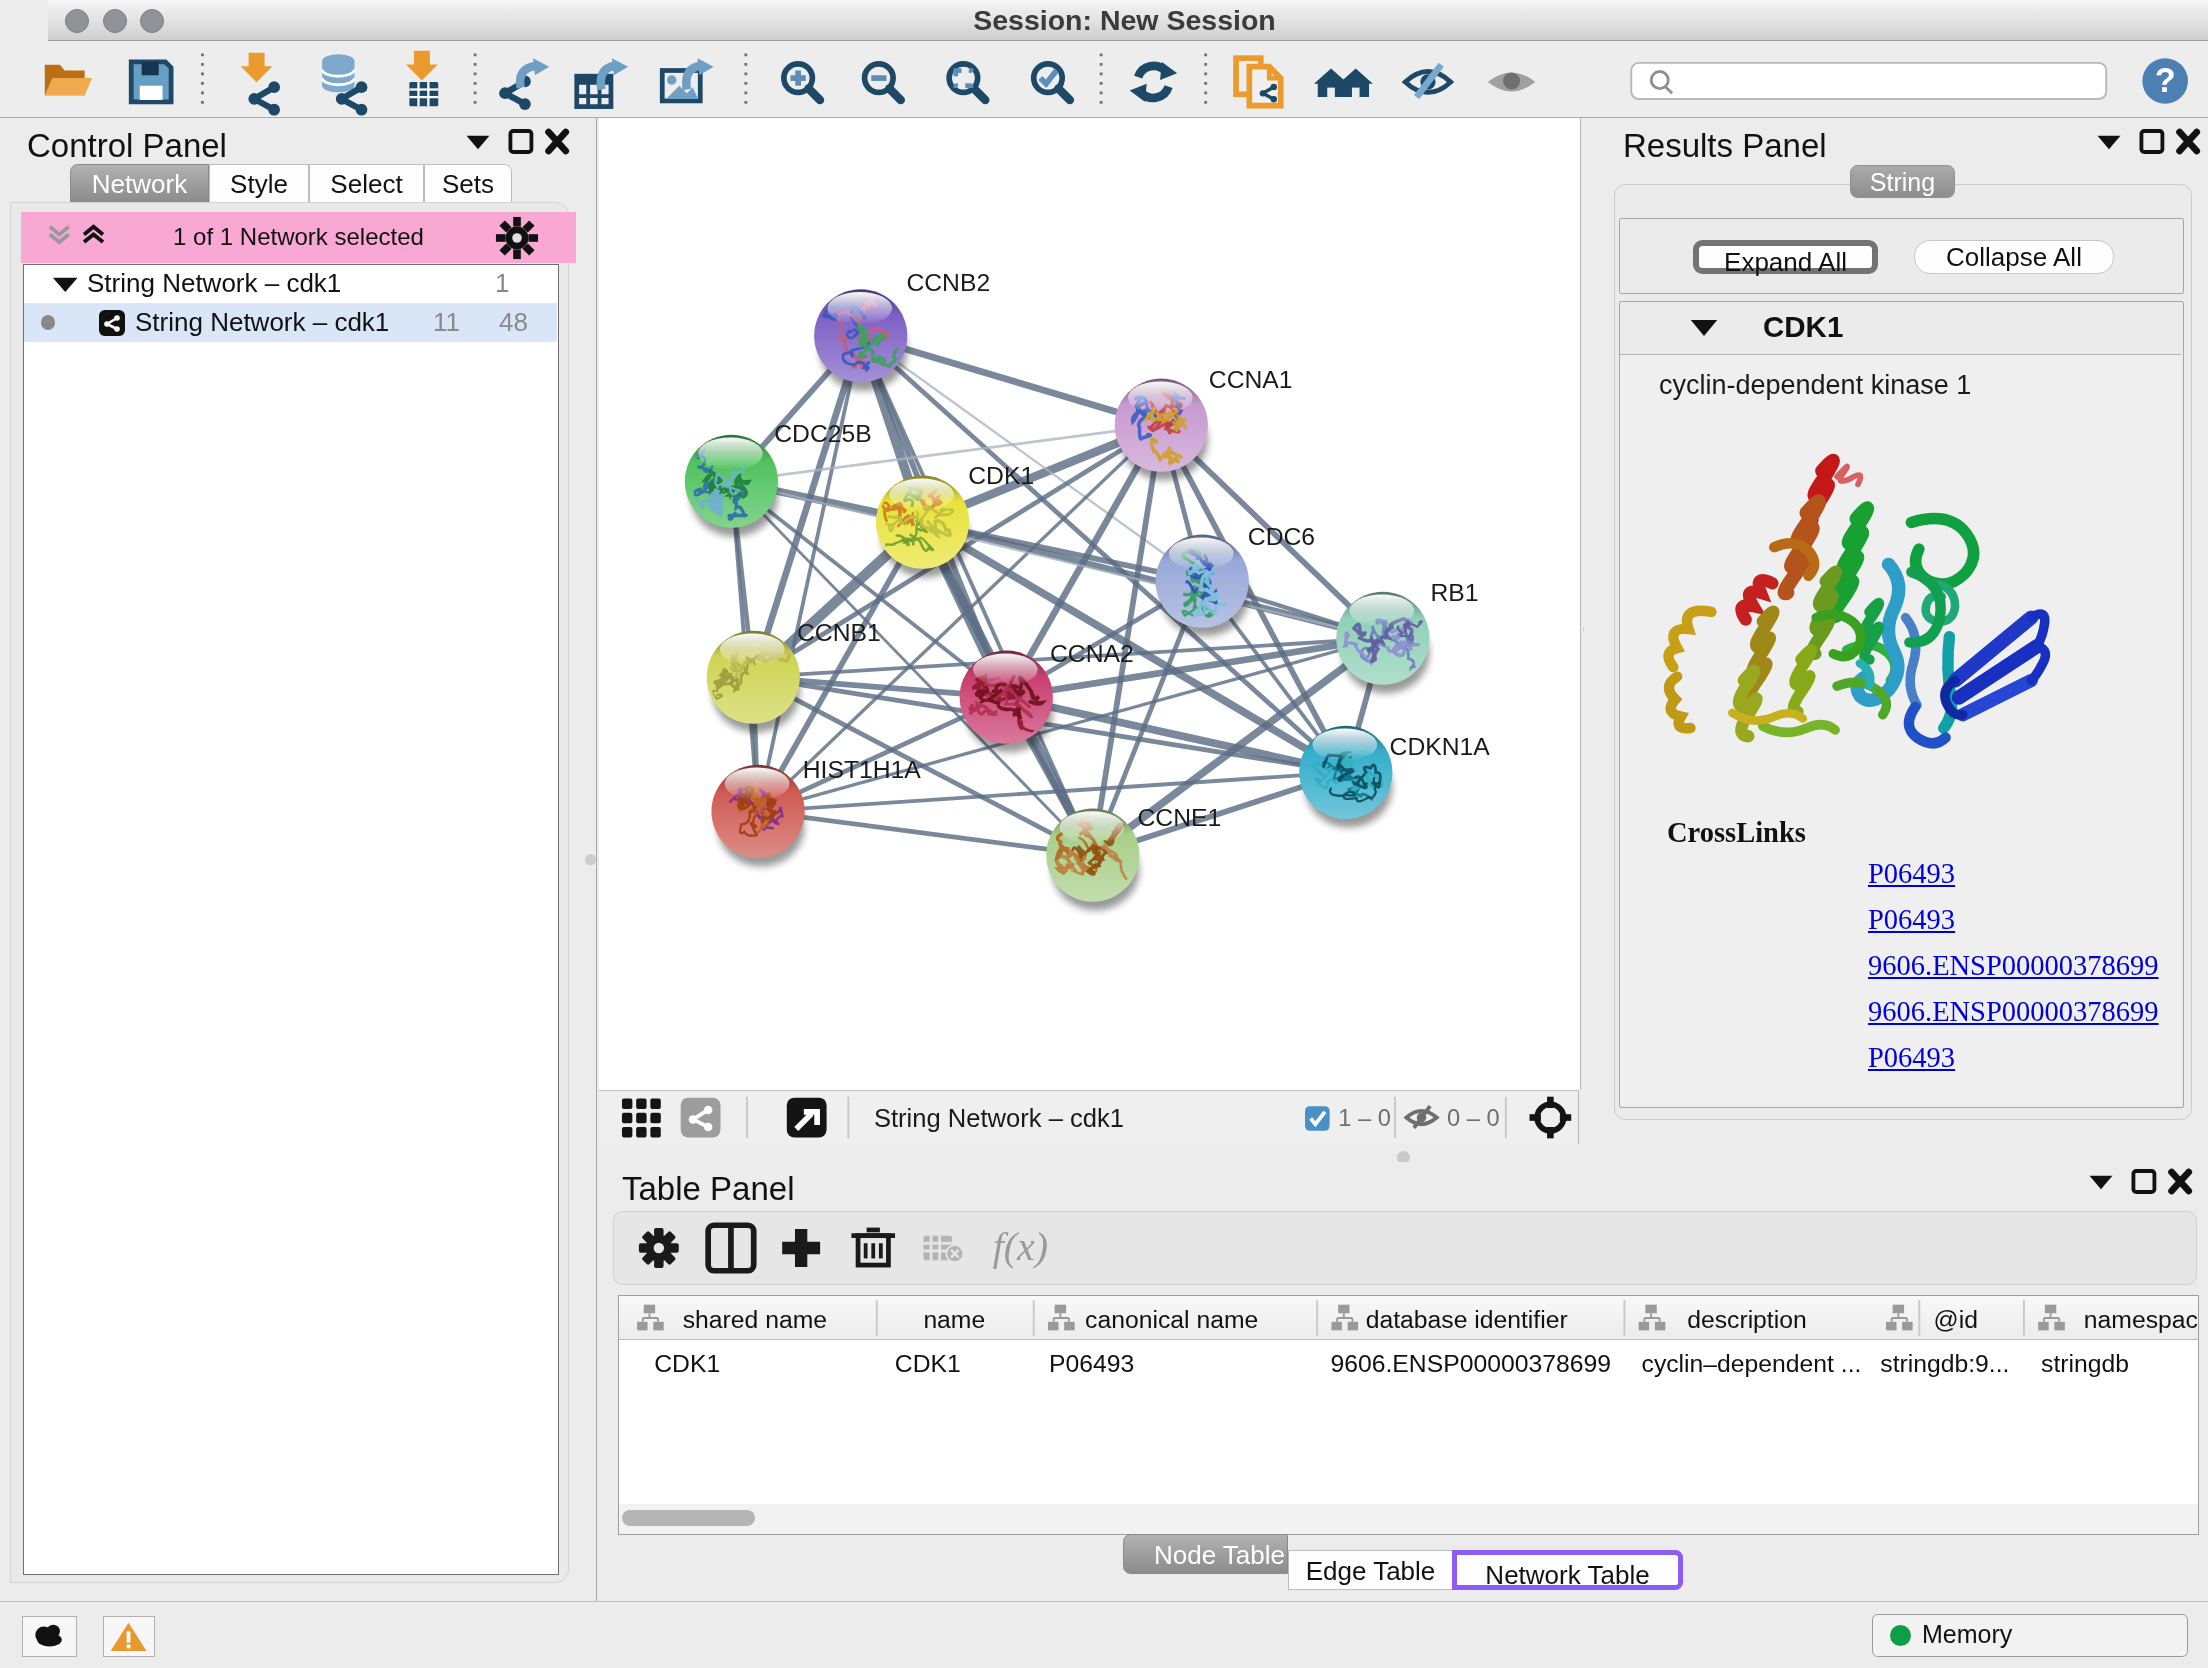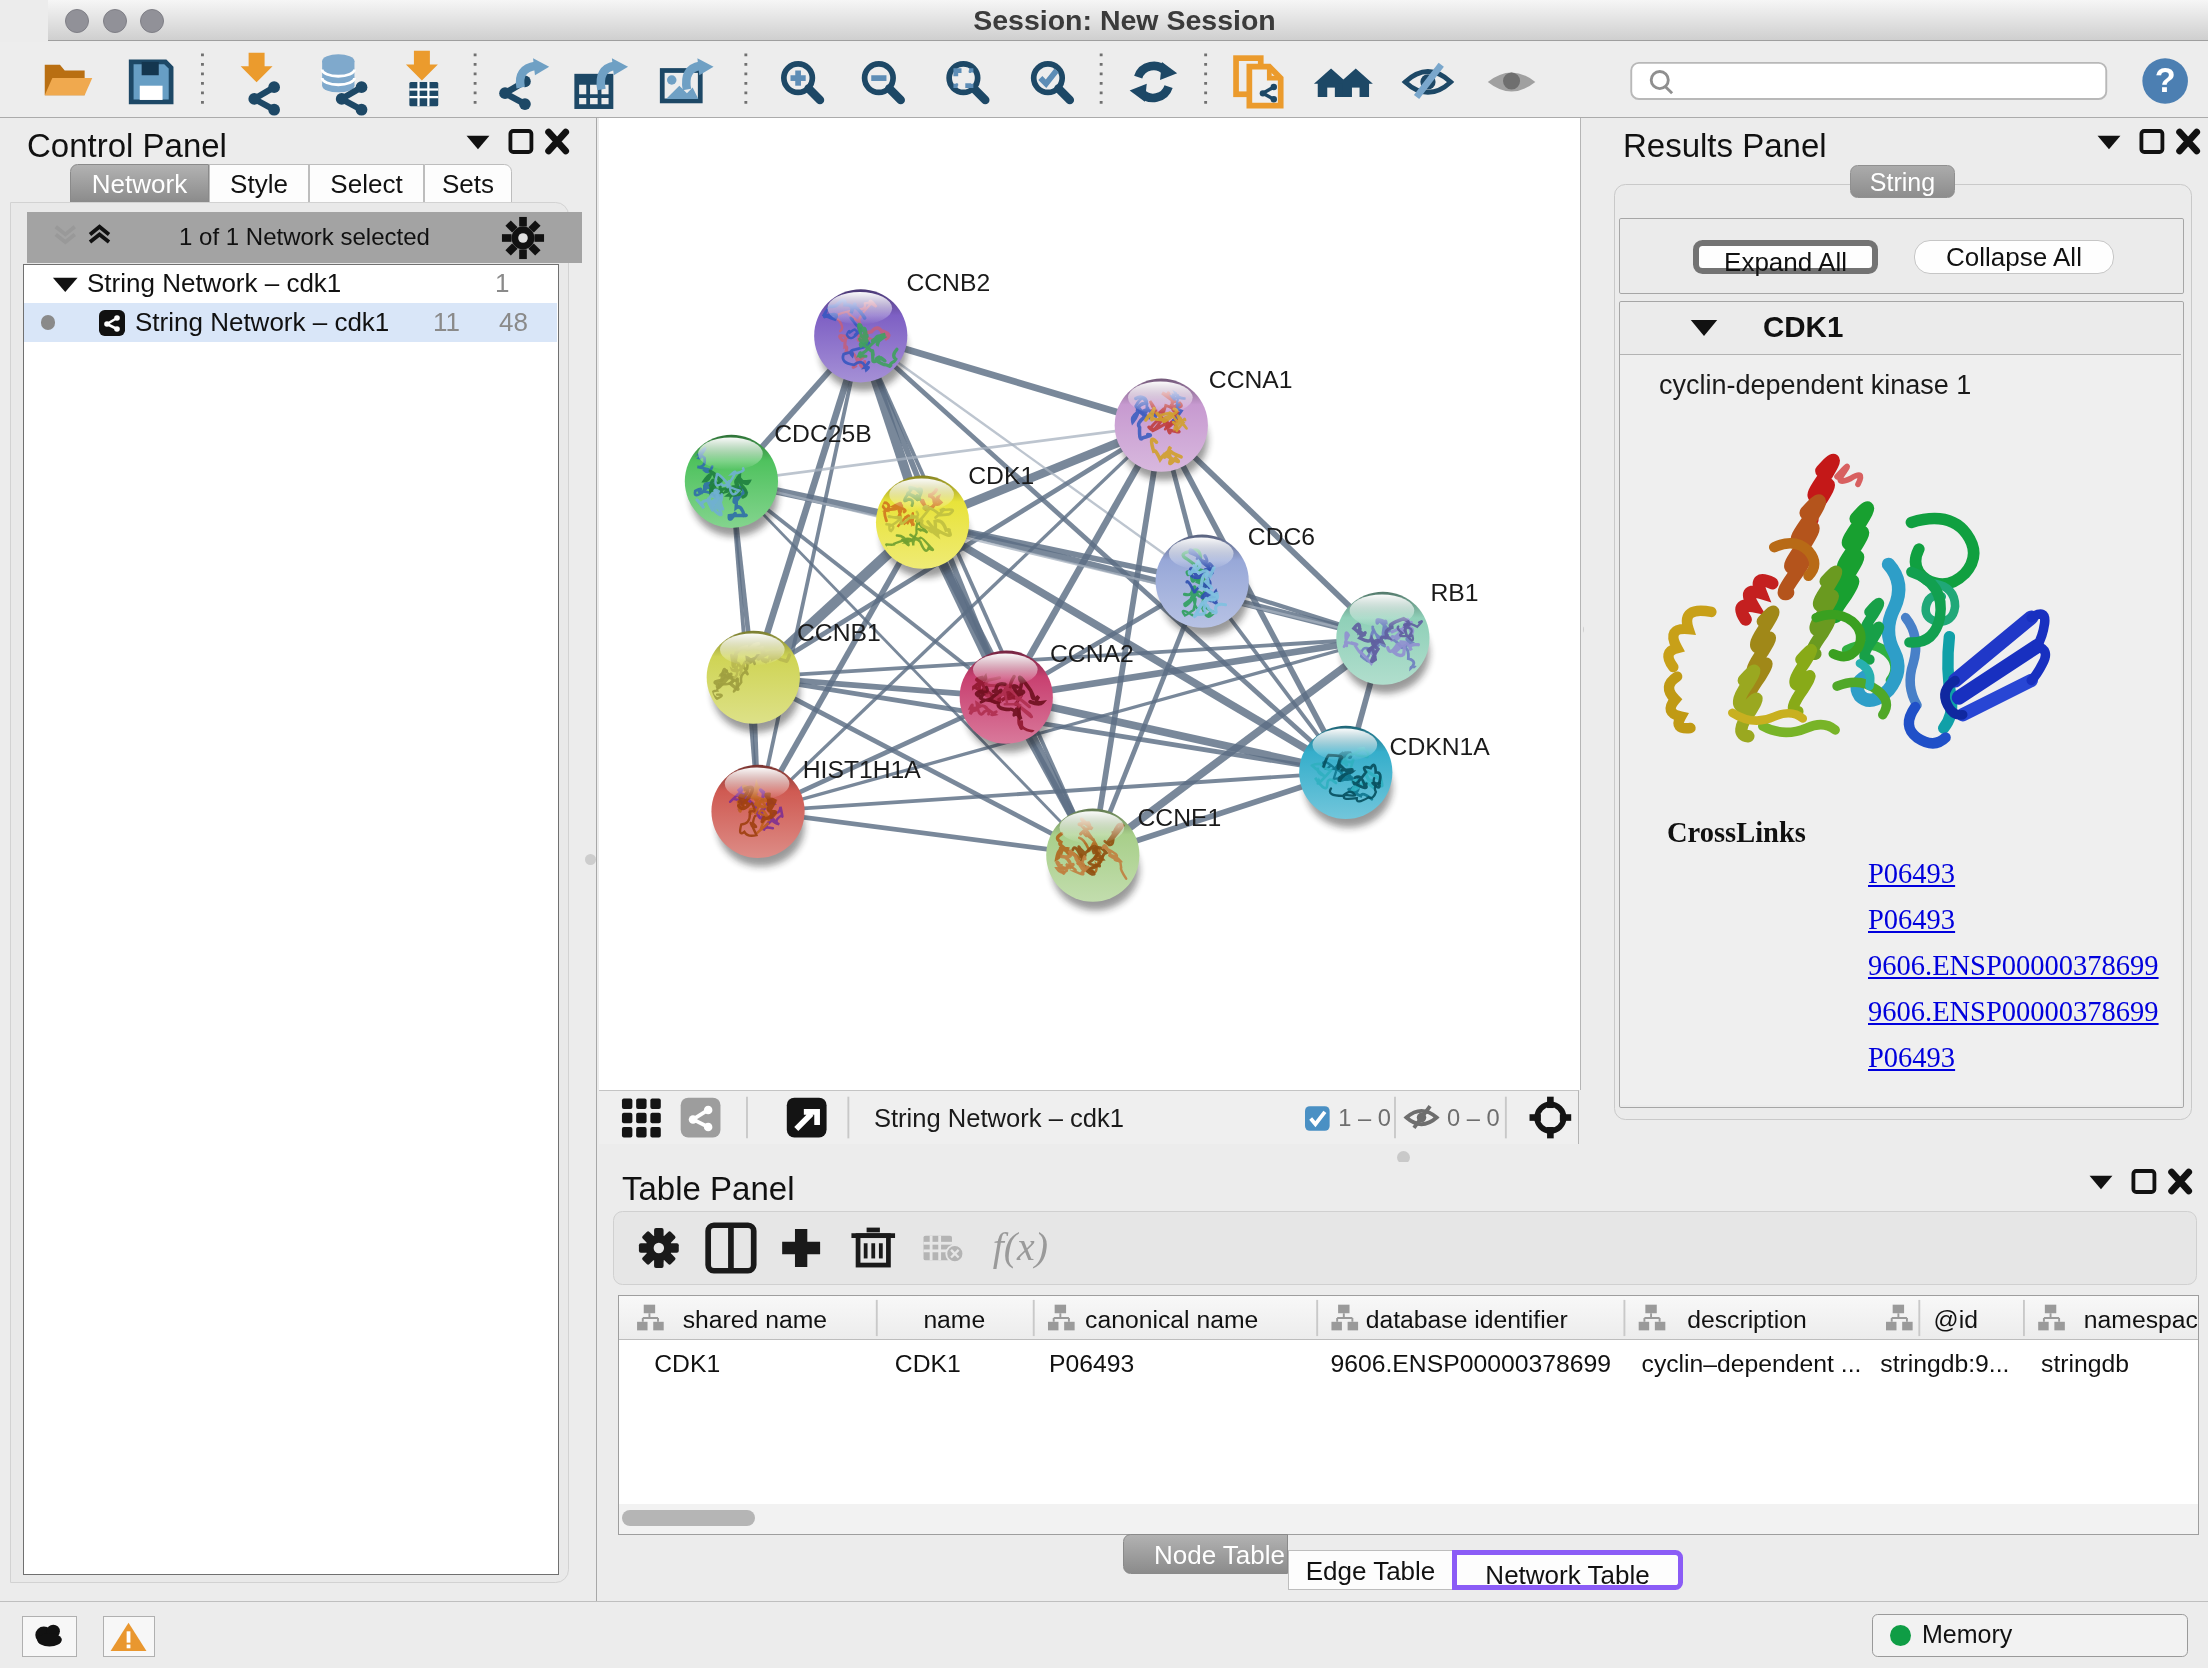--- a/index.html
+++ b/index.html
@@ -187,21 +187,21 @@
     <path d="M 96 4 L 114 24 M 114 4 L 96 24" stroke="#111" stroke-width="7" stroke-linecap="round"></path>
   </svg>
 
   <div class="abs" style="left:70px;top:46px;width:139px;height:39px;background:linear-gradient(#b2b2b2,#8b8b8b);border:1px solid #8a8a8a;border-radius:7.6px 0 0 0;color:#fff;font-size:26px;text-align:center;line-height:38px;">Network</div>
   <div class="abs" style="left:209px;top:46px;width:100px;height:39px;background:#fdfdfd;border:1px solid #bdbdbd;color:#111;font-size:26px;text-align:center;line-height:38px;">Style</div>
   <div class="abs" style="left:309px;top:46px;width:115px;height:39px;background:#fdfdfd;border:1px solid #bdbdbd;color:#111;font-size:26px;text-align:center;line-height:38px;">Select</div>
   <div class="abs" style="left:424px;top:46px;width:88px;height:39px;background:#fdfdfd;border:1px solid #bdbdbd;border-radius:0 7.6px 0 0;color:#111;font-size:26px;text-align:center;line-height:38px;">Sets</div>
 
   <div class="abs" style="left:9.5px;top:84px;width:559px;height:1381px;background:#e9e9e9;border:1px solid #d2d2d2;border-radius:0 13.3px 13.3px 0;"></div>
 
-  <div class="abs" style="left:27px;top:94px;width:555px;height:51px;background:#a3a3a3;">
+  <div class="abs" style="left:21px;top:94px;width:555px;height:51px;background:#f9a8d4;">
     <svg class="abs" style="left:25px;top:11.4px;" width="76" height="28.5" viewBox="0 0 80 30">
       <path d="M 4 4 L 14 12 L 24 4 M 4 12 L 14 20 L 24 12" fill="none" stroke="#999" stroke-width="4"></path>
       <path d="M 40 12 L 50 4 L 60 12 M 40 20 L 50 12 L 60 20" fill="none" stroke="#111" stroke-width="4"></path>
     </svg>
     <div class="abs" style="left:0;top:11.4px;width:555px;text-align:center;font-size:24px;color:#111;">1 of 1 Network selected</div>
     <svg class="abs" style="left:474px;top:3.8px;" width="44" height="44" viewBox="-23 -23 46 46">
       <g fill="#111">
           <circle r="12"></circle>
       <g>
             <rect x="-4" y="-22" width="8" height="10"></rect>

